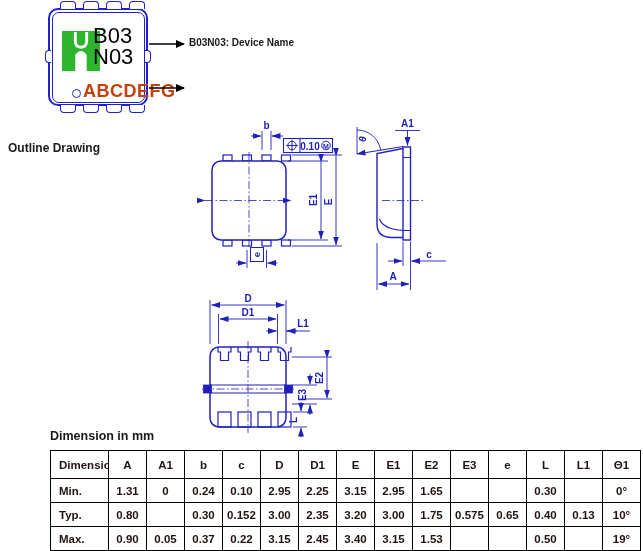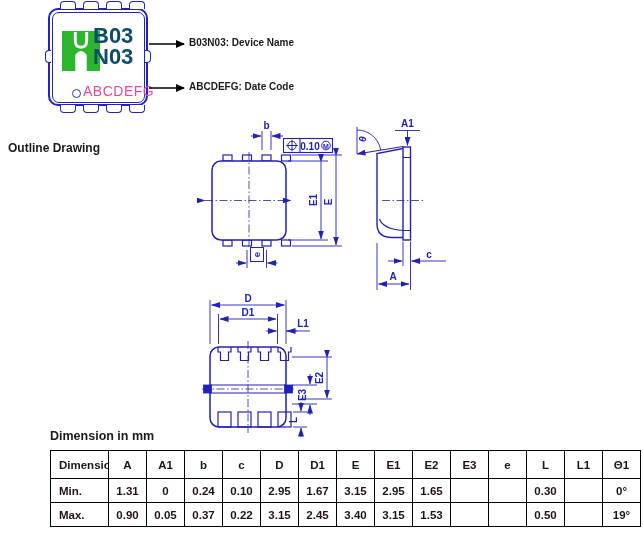--- a/index.html
+++ b/index.html
@@ -10,26 +10,26 @@
         border:2px solid #2020cc;border-radius:10px;background:#fff;}
   .chip-inner{position:absolute;left:1.5px;top:1.5px;right:1.5px;bottom:1.5px;
         border:1.3px solid #2020cc;border-radius:7px;}
   .tab{position:absolute;width:14px;height:7px;background:#fff;border:1.6px solid #2020cc;}
   .tab.top{top:-9px;border-bottom:none;border-radius:4px 4px 0 0;}
   .tab.bot{bottom:-9px;border-top:none;border-radius:0 0 4px 4px;}
   .bump{position:absolute;width:5px;height:11px;border:1.5px solid #2020cc;background:#fff;}
   .bump.left{left:-5px;top:40px;border-right:none;border-radius:4px 0 0 4px;}
   .bump.right{right:-5px;top:40px;border-left:none;border-radius:0 4px 4px 0;}
   .logo{position:absolute;left:12px;top:20px;}
-  .mark-text{position:absolute;left:43px;top:15px;color:#0c4a6e;font-size:22px;
-        line-height:21px;font-weight:700;letter-spacing:0;}
+  .mark-text{position:absolute;left:43px;top:15px;color:#000000;font-size:22px;
+        line-height:21px;font-weight:400;letter-spacing:0;}
   .date-row{position:absolute;left:22px;top:74px;display:flex;align-items:flex-end;}
   .pin1-circle{width:7px;height:7px;border:1.6px solid #2233d8;border-radius:50%;
         margin:0 2px 1px 0;}
-  .date-code{color:#ec4899;font-size:14px;font-weight:400;letter-spacing:0.5px;line-height:15px;}
+  .date-code{color:#c2410c;font-size:18px;font-weight:700;letter-spacing:0.5px;line-height:15px;}
   .callout-label{position:absolute;left:189px;font-size:10px;font-weight:600;white-space:nowrap;}
   
   .outline-title{position:absolute;left:8px;top:141px;font-size:12px;font-weight:600;}
   .table-caption{position:absolute;left:50px;top:429px;font-size:12.5px;font-weight:600;}
   
   .drawing{position:absolute;left:195px;top:110px;}
   .drawing text{font-family:"Liberation Sans",sans-serif;fill:#2020bb;font-weight:600;}
   
   .dim-table{position:absolute;left:50px;top:450px;border-collapse:collapse;table-layout:fixed;
         width:590px;font-size:11.5px;font-weight:600;color:#221212;}
@@ -72,21 +72,20 @@
   <svg style="position:absolute;left:146px;top:36px;" width="44" height="58">
     <defs>
       <marker id="bar" markerWidth="9" markerHeight="8" refX="8" refY="4" orient="auto" markerUnits="userSpaceOnUse">
         <path d="M0,0 L9,4 L0,8 Z" fill="#000"></path>
       </marker>
     </defs>
     <line x1="3" y1="8" x2="38" y2="8" stroke="#000" stroke-width="1.3" marker-end="url(#bar)"></line>
     <line x1="3" y1="52" x2="38" y2="52" stroke="#000" stroke-width="1.3" marker-end="url(#bar)"></line>
   </svg>
   <div class="callout-label" style="top:37px">B03N03: Device Name</div>
-  <div class="callout-label" style="top:81px">ABCDEFG: Date Code</div>
 
   <div class="outline-title">Outline Drawing</div>
 
   <svg class="drawing" width="285" height="340" viewBox="195 110 285 340">
     <defs>
       <marker id="ar" markerWidth="9" markerHeight="6" refX="8.5" refY="3" orient="auto" markerUnits="userSpaceOnUse">
         <path d="M0,0 L9,3 L0,6 Z" fill="#2020bb"></path>
       </marker>
     </defs>
 
@@ -274,29 +273,46 @@
         </tr>
       </thead>
     <tbody>
         <tr>
           <td>Min.</td>
           <td>1.31</td>
           <td>0</td>
           <td>0.24</td>
           <td>0.10</td>
           <td>2.95</td>
-          <td>1.67</td>
+          <td>2.25</td>
           <td>3.15</td>
           <td>2.95</td>
           <td>1.65</td>
           <td></td>
           <td></td>
           <td>0.30</td>
           <td></td>
           <td>0°</td>
+        </tr>
+        <tr>
+          <td>Typ.</td>
+          <td>0.80</td>
+          <td></td>
+          <td>0.30</td>
+          <td>0.152</td>
+          <td>3.00</td>
+          <td>2.35</td>
+          <td>3.20</td>
+          <td>3.00</td>
+          <td>1.75</td>
+          <td>0.575</td>
+          <td>0.65</td>
+          <td>0.40</td>
+          <td>0.13</td>
+          <td>10°</td>
         </tr>
         <tr>
           <td>Max.</td>
           <td>0.90</td>
           <td>0.05</td>
           <td>0.37</td>
           <td>0.22</td>
           <td>3.15</td>
           <td>2.45</td>
           <td>3.40</td>

